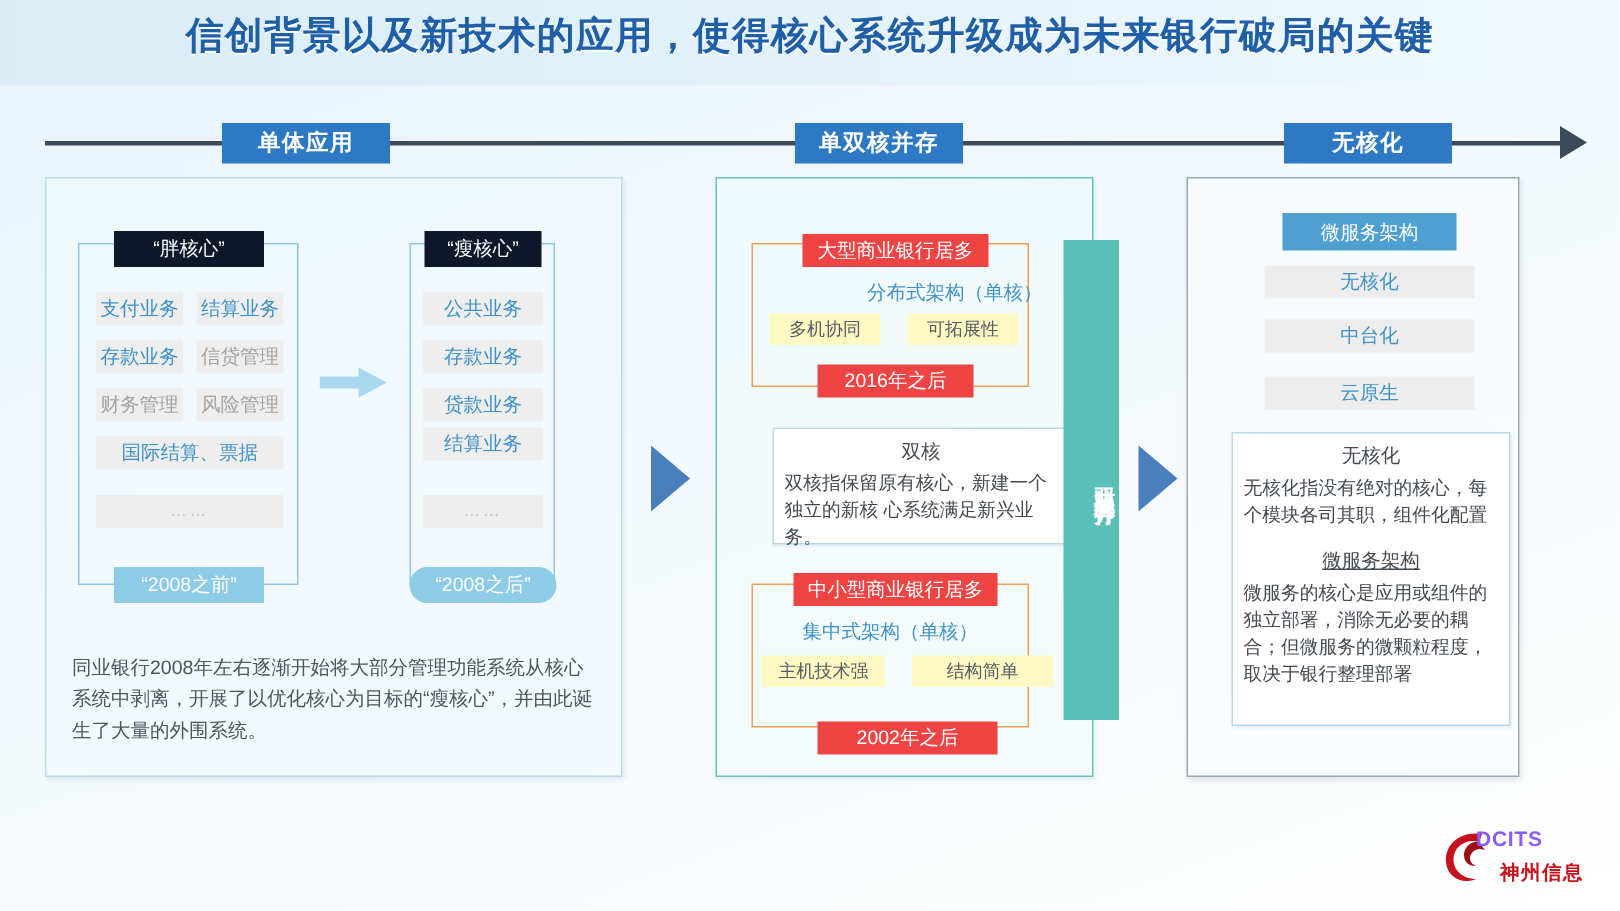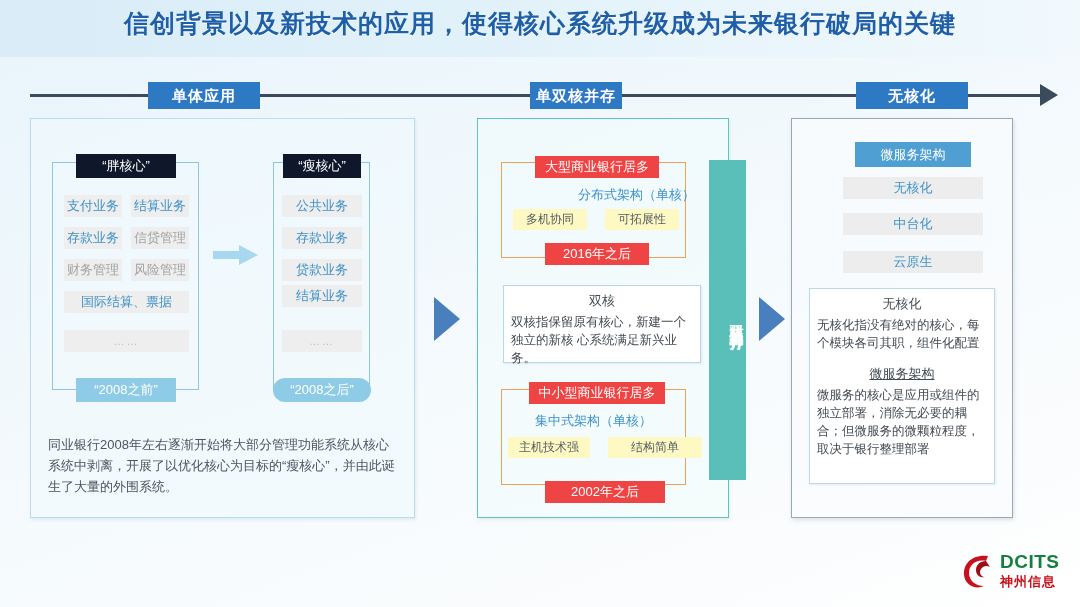--- a/index.html
+++ b/index.html
@@ -26,21 +26,21 @@
   .timeline-arrow{
     position:absolute;left:1040px;top:84px;width:0;height:0;
     border-top:11px solid transparent;border-bottom:11px solid transparent;
     border-left:18px solid #3c4b5c;
   }
   .tl-chip{
     position:absolute;top:82px;height:27px;line-height:27px;text-align:center;
     background:#2e79c4;color:#ffffff;font-size:15px;font-weight:bold;letter-spacing:1px;
   }
   .tl-chip.a{left:148px;width:112px;}
-  .tl-chip.b{left:530px;width:92px;}
+  .tl-chip.b{left:530px;width:112px;}
   .tl-chip.c{left:856px;width:112px;}
 
   
   .panel{position:absolute;box-sizing:border-box;}
   .panel-left{
     left:30px;top:118px;width:385px;height:400px;
     border:1px solid #bcdcee;background:rgba(240,250,253,.55);
     box-shadow:1px 2px 3px rgba(120,160,190,.18);
   }
   .panel-mid{
@@ -125,20 +125,21 @@
     color:#555c63;font-size:12px;line-height:21px;height:21px;
   }
   .mt-a{left:513px;top:209px;width:74px;}
   .mt-b{left:605px;top:209px;width:74px;}
   .mt-c{left:508px;top:437px;width:82px;}
   .mt-d{left:608px;top:437px;width:94px;}
 
   .white-card{
     position:absolute;box-sizing:border-box;background:#ffffff;border:1px solid #b9d9ea;
     box-shadow:1px 1px 2px rgba(140,170,190,.2);
+    margin-left:12px;
   }
   .wc-mid{left:503px;top:285px;width:198px;height:78px;}
   .wc-right{left:809px;top:288px;width:186px;height:196px;}
 
   .wc-title{text-align:center;color:#434b52;font-size:13px;margin:6px 0 3px;}
   .wc-title.ul{text-decoration:underline;}
   .wc-body{color:#434b52;font-size:12.5px;line-height:18px;padding:0 7px;}
 
   
   .teal-bar{
@@ -160,21 +161,21 @@
     position:absolute;box-sizing:border-box;text-align:center;background:#ededed;
     color:#3d92c9;font-size:13px;line-height:22px;height:22px;left:843px;width:140px;
   }
   .ri-1{top:177px;}
   .ri-2{top:213px;}
   .ri-3{top:251px;}
 
   
   .logo{position:absolute;left:962px;top:548px;width:108px;height:48px;}
   .logo-mark{position:absolute;left:0;top:4px;width:34px;height:38px;}
-  .logo-txt{position:absolute;left:38px;top:3px;color:#15803d;font-size:19px;font-weight:bold;letter-spacing:.5px;font-family:"Liberation Sans",sans-serif;}
+  .logo-txt{position:absolute;left:22px;top:3px;color:#8b5cf6;font-size:14px;font-weight:bold;letter-spacing:.5px;font-family:"Liberation Sans",sans-serif;}
   .logo-cn{position:absolute;left:38px;top:25px;color:#c5121c;font-size:13px;font-weight:bold;letter-spacing:1px;}
 </style>
 </head>
 <body>
 
 <div class="title-band"></div>
 <div class="title-text">信创背景以及新技术的应用，使得核心系统升级成为未来银行破局的关键</div>
 
 <div class="timeline"></div>
 <div class="timeline-arrow"></div>

